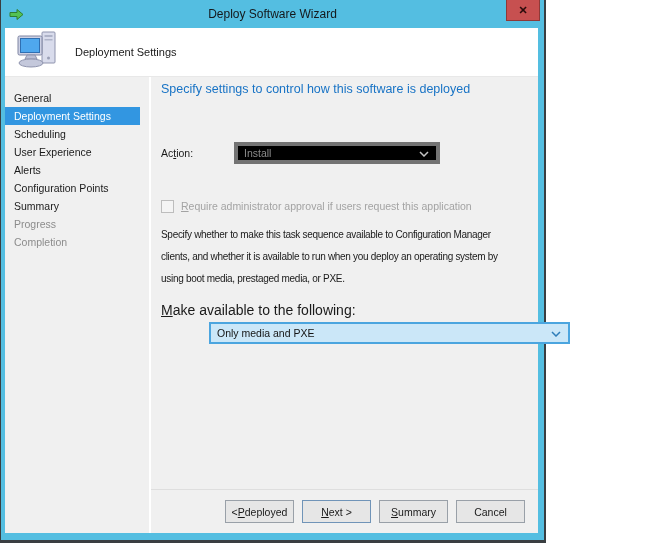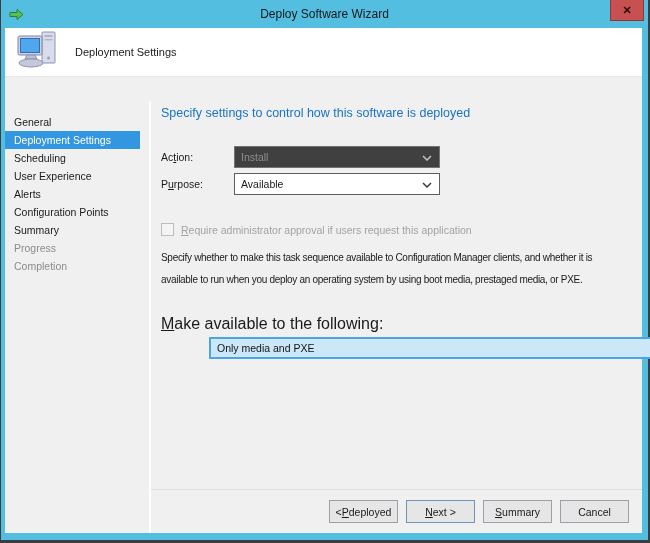--- a/index.html
+++ b/index.html
@@ -3,21 +3,21 @@
 <meta charset="utf-8">
 <style>
   * { margin:0; padding:0; box-sizing:border-box; }
   body {
     font-family: "Liberation Sans", sans-serif;
     background:#ffffff;
     width:650px;
   }
   .window {
     position:relative;
-    width:650px; height:543px;
+    width:546px; height:543px;
     background:#54BEE1;
     border-left:1px solid #3A3E41;
     border-right:2px solid #3A3E41;
     border-bottom:3px solid #3A3E41;
   }
   
   .titlebar { position:relative; height:28px; }
   .titlebar-icon { position:absolute; left:8px; top:7px; width:15px; height:13px; }
   .window-title {
     position:absolute; left:0; right:0; top:7px;
@@ -30,21 +30,21 @@
     border:1px solid #8E3937; border-top:none;
     color:#2B0B0B; font-weight:bold; font-size:11px;
     font-family:"Liberation Sans", sans-serif;
     display:flex; align-items:center; justify-content:center;
     cursor:default;
   }
   
   .client {
     position:absolute; top:28px; left:4px; right:6px; bottom:7px;
     background:#F0F0F0;
-    display:flex; flex-direction:column;gap:24px;
+    display:flex; flex-direction:column;
   }
   .header {
     flex:none; height:49px; background:#FFFFFF;
     border-bottom:1px solid #E8E8E8;
     display:flex; align-items:center;
   }
   .computer-icon { margin-left:10px; flex:none; }
   .header-title { margin-left:14px; font-size:11px; color:#1A1A1A; }
 
   .bodyrow { flex:1; display:flex; min-height:0;border-radius:24px; }
@@ -64,45 +64,45 @@
   }
   .nav-item.lvl1 { }
   .nav-item.selected { background:#3296E1; color:#FFFFFF; }
   .nav-item.disabled { color:#8C8C8C; }
 
   
   .main { flex:1; display:flex; flex-direction:column; min-width:0; }
   .content { flex:1; padding:3px 16px 0 10px; }
   .page-heading { color:#1873C5; font-size:12.5px; font-weight:normal; margin-top:2px; }
 
-  .form { margin-top:26px; }
+  .form { margin-top:46px; }
   .row { display:flex; align-items:center; margin-bottom:5px; }
   .field-label { width:73px; flex:none; font-size:10.5px; color:#1A1A1A; }
   .combo {
     height:22px; display:flex; align-items:center; justify-content:space-between;
     padding:0 7px 0 6px; font-size:10.5px; cursor:default;
   }
   .combo.small { width:206px; }
-  .combo.disabled { background:#404040; border:1px solid #737373; color:#8C8C8C; }
+  .combo.disabled { background:#000000; border:4px solid #737373; color:#8C8C8C; }
   .combo.enabled  { background:#FFFFFF; border:1px solid #5F5F5F; color:#1A1A1A; }
   .combo.focused  { background:#CBE7F8; border:2px solid #4BA5DF; color:#141414; width:100%; }
 
-  .checkbox-row { margin-top:28px; display:flex; align-items:center; }
+  .checkbox-row { margin-top:36px; display:flex; align-items:flex-start; }
   .checkbox {
     width:13px; height:13px; flex:none;
     border:1px solid #BDBDBD; background:#F4F4F4;
   }
   .checkbox-label { margin-left:7px; font-size:10.5px; color:#A3A3A3; }
 
   .description {
     margin-top:11px; max-width:465px;
     font-size:10px; letter-spacing:-0.3px;
     line-height:22px; color:#1A1A1A;
   }
-  .make-label { margin-top:24px; font-size:16px; color:#1A1A1A; }
+  .make-label { margin-top:12px; font-size:14px; color:#1A1A1A; }
   .big-combo { margin-top:4px;margin-left:48px; }
 
   
   .footer {
     flex:none; height:44px;
     border-top:1px solid #DEDEDE;
     display:flex; align-items:center; justify-content:flex-end;
     gap:8px; padding-right:13px;
   }
   .btn {
@@ -177,31 +177,20 @@
               <div class="combo small disabled">
                 <span>Install</span>
                 <span>
                   <svg width="10" height="6" viewBox="0 0 10 6">
                       <path d="M1 1 L5 5 L9 1" stroke="#C2C2C2" stroke-width="1.5" fill="none"></path>
                     </svg>
                 </span>
               </div>
             </div>
 
-            <div class="row">
-              <span class="field-label"><span>P</span><span class="u">u</span><span>rpose:</span></span>
-              <div class="combo small enabled">
-                <span>Available</span>
-                <span>
-                  <svg width="10" height="6" viewBox="0 0 10 6">
-                      <path d="M1 1 L5 5 L9 1" stroke="#3A3A3A" stroke-width="1.5" fill="none"></path>
-                    </svg>
-                </span>
-              </div>
-            </div>
           </div>
 
           <div class="checkbox-row">
             <span class="checkbox"></span>
             <span class="checkbox-label"><span></span><span class="u">R</span><span>equire administrator approval if users request this application</span></span>
           </div>
 
           <p class="description">Specify whether to make this task sequence available to Configuration Manager clients, and whether it is available to run when you deploy an operating system by using boot media, prestaged media, or PXE.</p>
 
           <div class="make-label"><span></span><span class="u">M</span><span>ake available to the following:</span></div>

